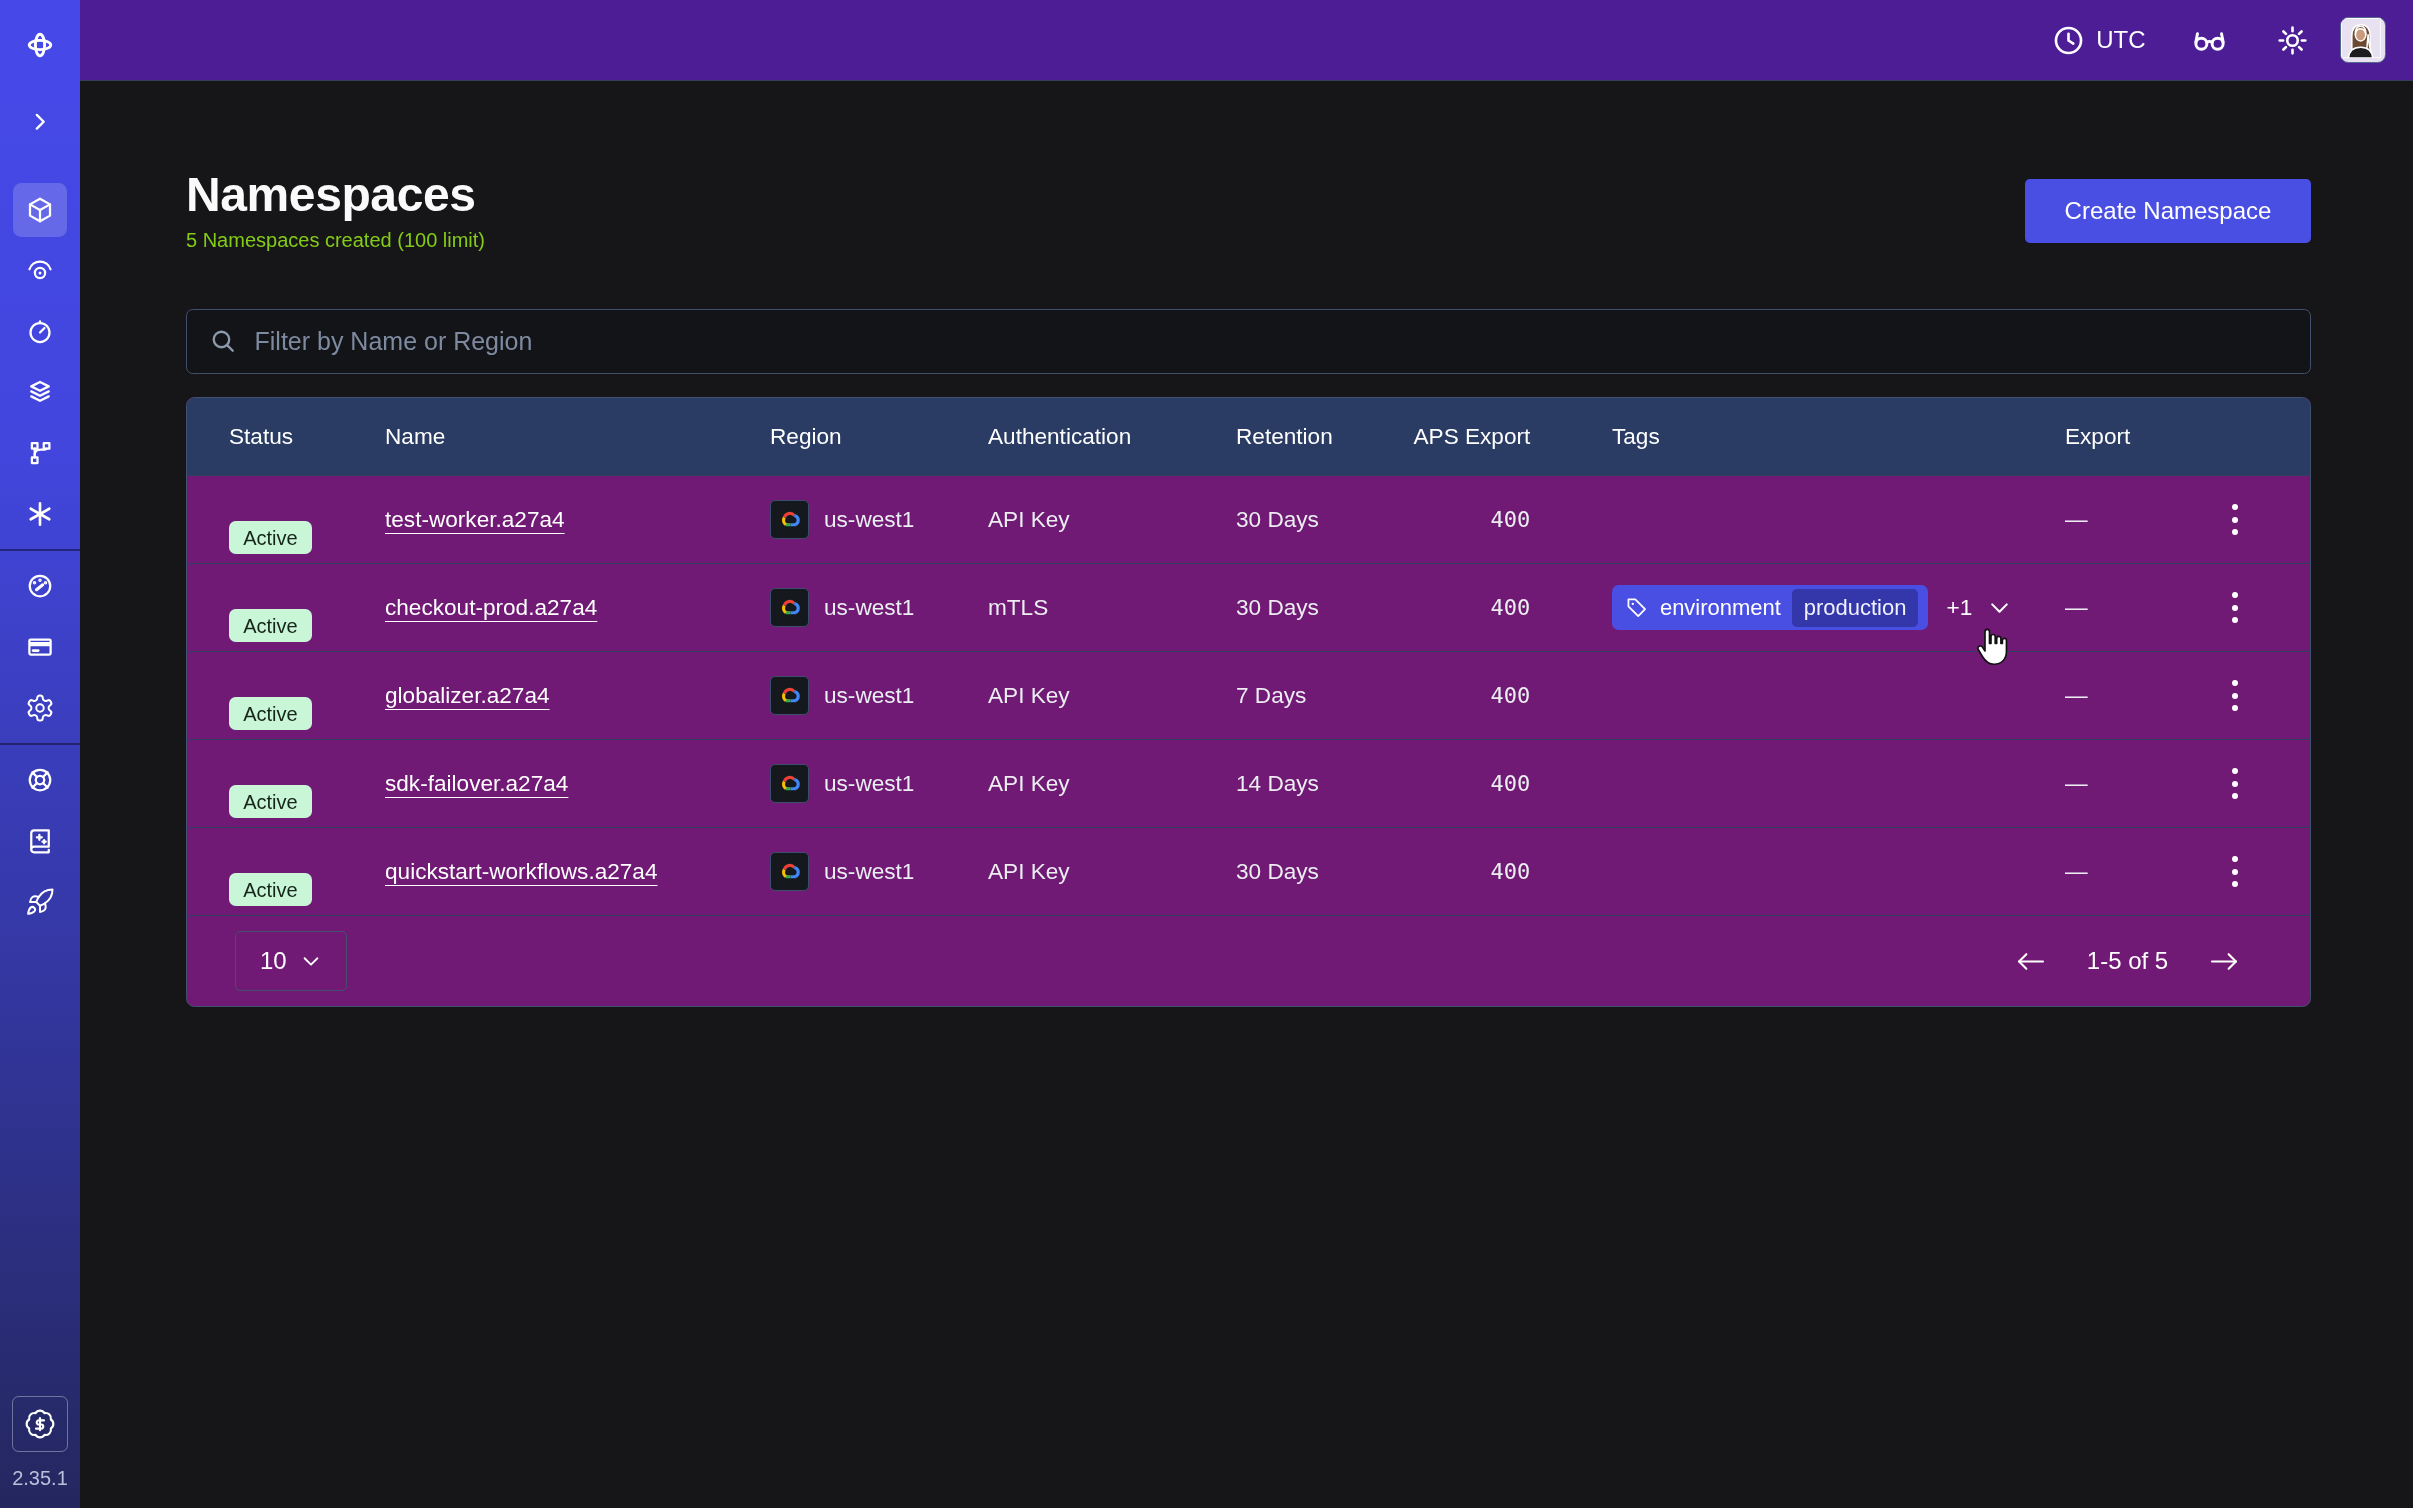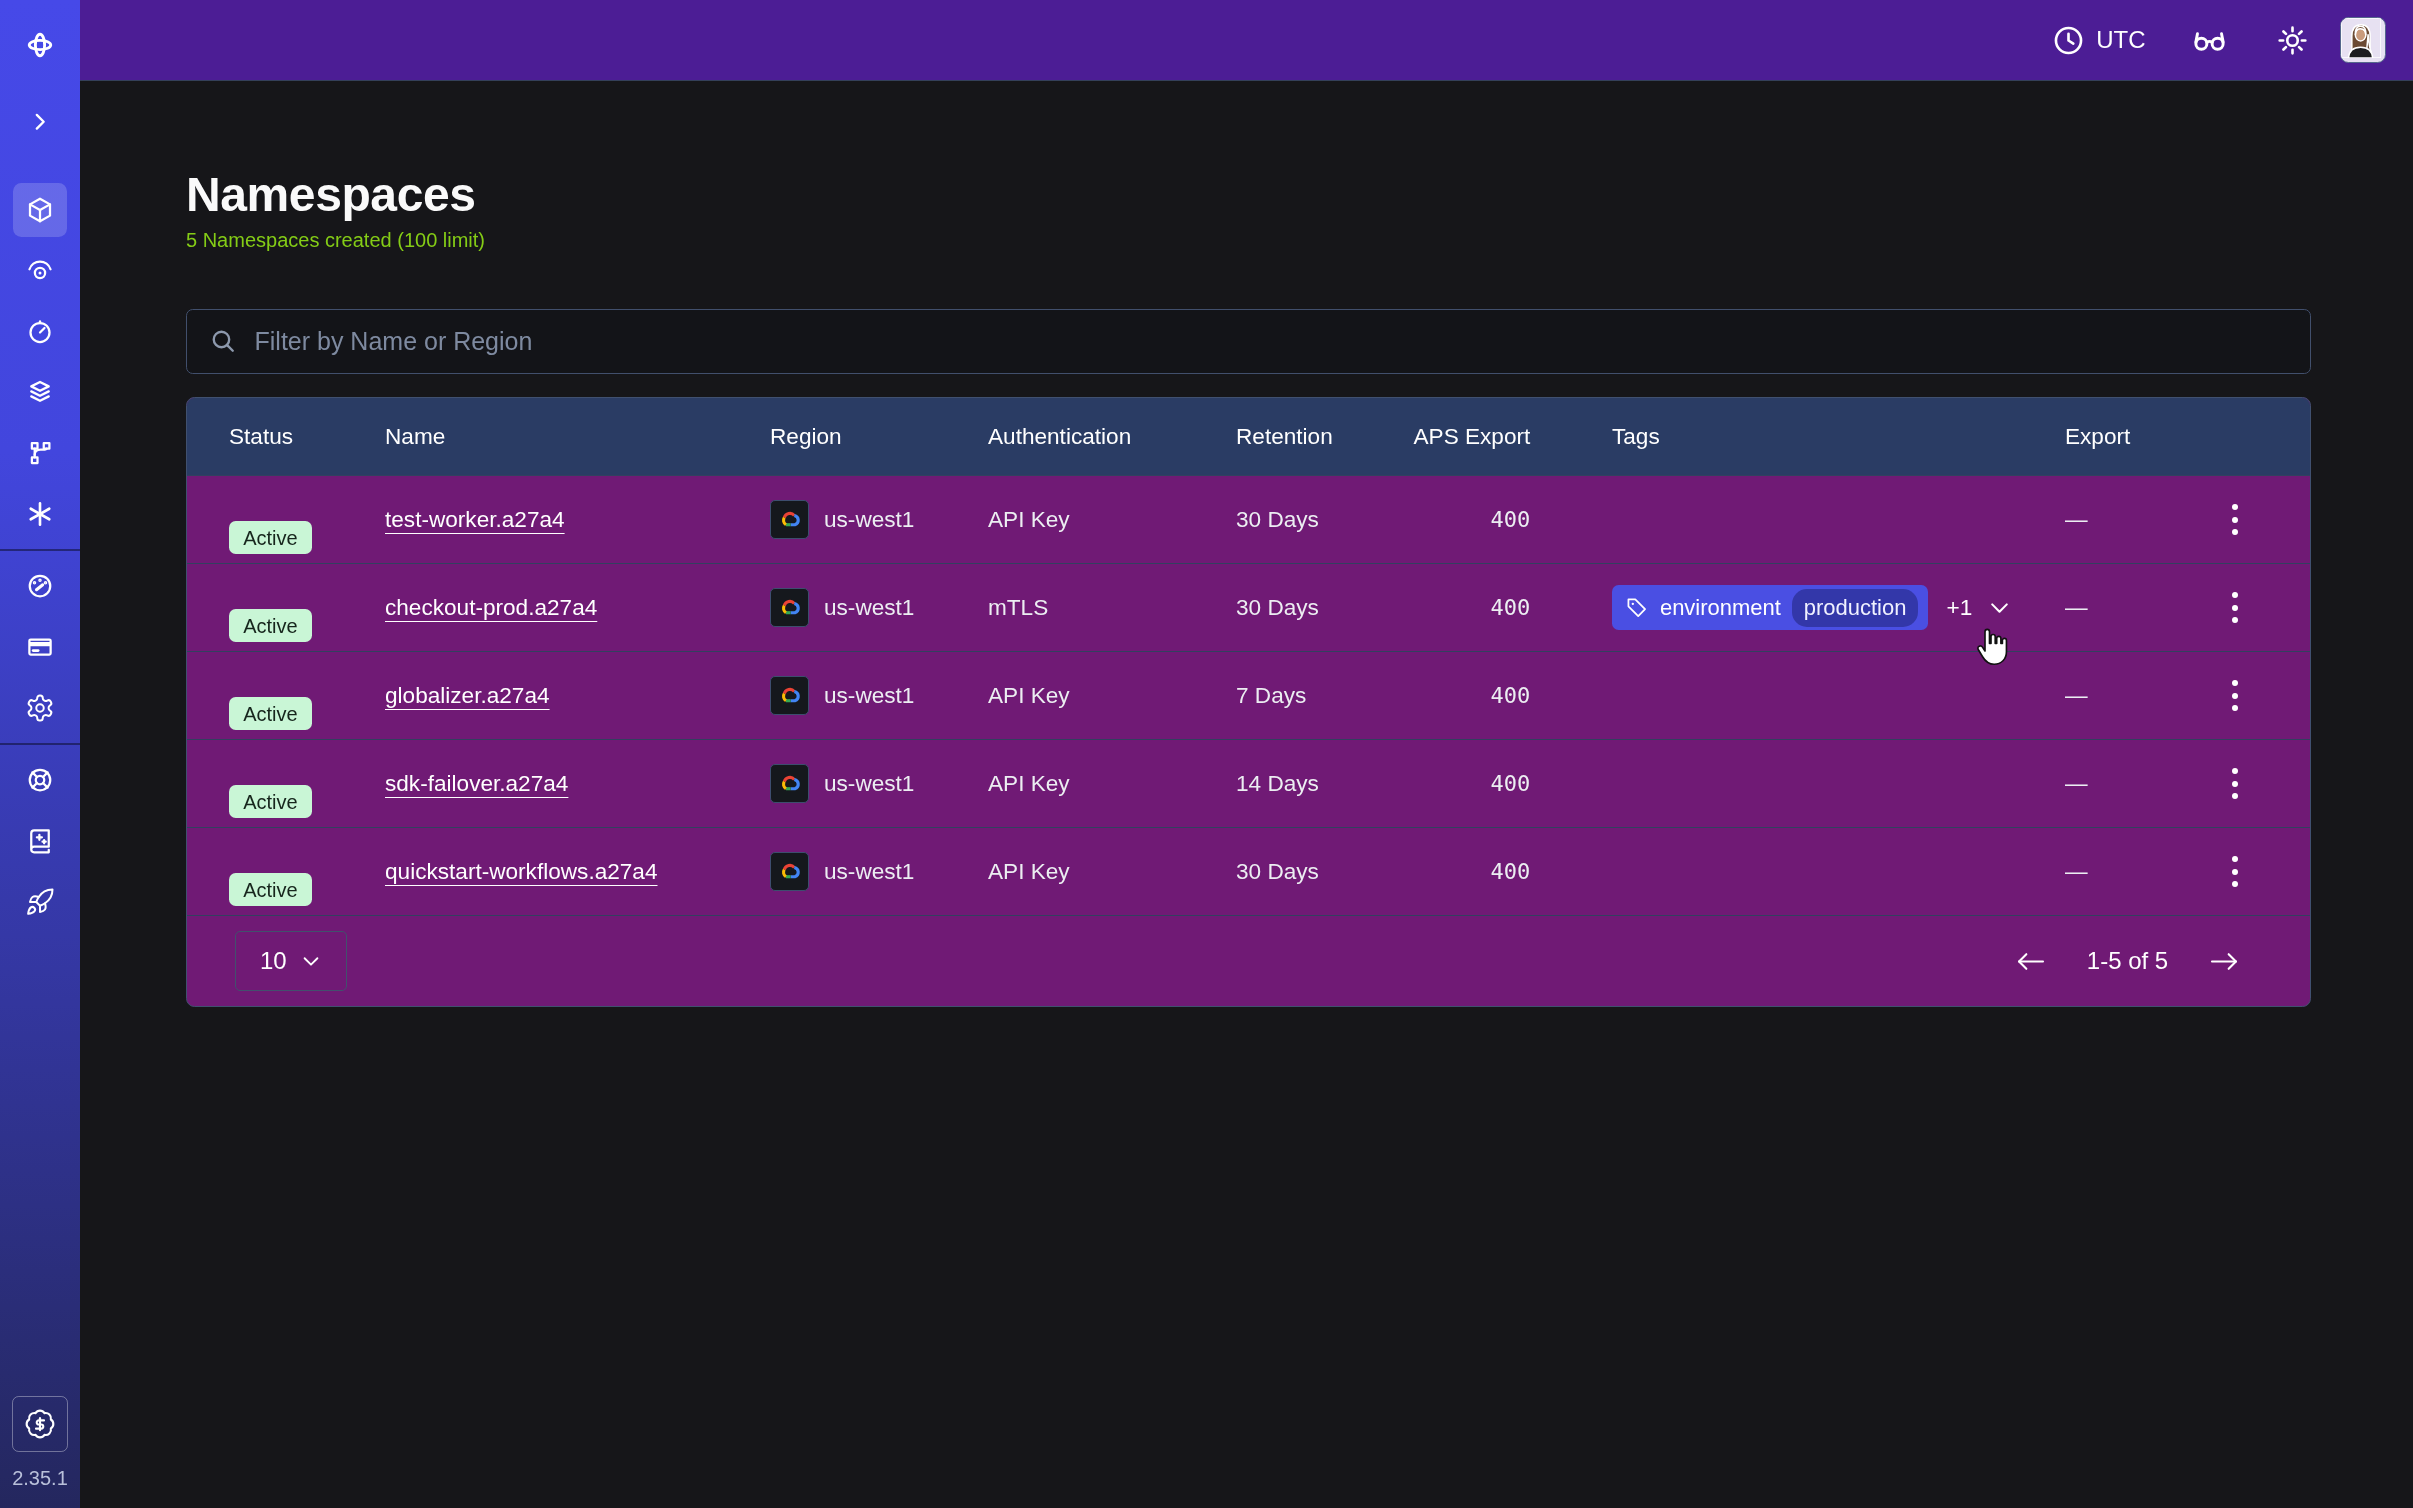--- a/index.html
+++ b/index.html
@@ -111,21 +111,21 @@
   .gcp-box{
     width:39px;height:39px;border:1.7px solid #3d4d6e;border-radius:5px;box-sizing:border-box;
     display:flex;align-items:center;justify-content:center;background:#15181d;
   }
   .tagpill{
     height:45px;background:#4a4fe3;border-radius:6.7px;
     display:flex;align-items:center;gap:11px;padding:0 10px 0 13.4px;cursor:pointer;
   }
   .tagpill svg{width:23.5px;height:23.5px;stroke:#fff;fill:none;stroke-width:1.8;stroke-linecap:round;stroke-linejoin:round;}
   .tag-key{font-size:22px;color:#ffffff;}
-  .tag-val{background:rgba(10,12,60,0.35);border-radius:15px;padding:5.9px 11.7px;font-size:22px;color:#f0f1ff;}
+  .tag-val{background:rgba(10,12,60,0.35);border-radius:5px;padding:5.9px 11.7px;font-size:22px;color:#f0f1ff;}
   .tag-more{font-size:22.6px;color:#ffffff;margin-left:18.4px;}
   .tag-chev{margin-left:15px;display:flex;cursor:pointer;}
   .tag-chev svg{width:25px;height:25px;stroke:#fff;fill:none;stroke-width:2;stroke-linecap:round;stroke-linejoin:round;}
   .kebab{display:flex;flex-direction:column;gap:6.7px;cursor:pointer;padding:8.4px;background:none;border:none;}
   .kebab span{width:5.9px;height:5.9px;border-radius:50%;background:#ffffff;display:block;}
 
   
   .tfoot{
     height:91px;border-top:1.7px solid #32405f;
     display:flex;align-items:center;padding:0 0 0 48px;box-sizing:border-box;
@@ -314,20 +314,21 @@
       </div>
     </header>
 
     <main class="main">
 
       <div class="page-header">
         <div>
           <h1 class="page-title">Namespaces</h1>
           <div class="page-subtitle">5 Namespaces created (100 limit)</div>
         </div>
+        <button class="create-btn">Create Namespace</button>
       </div>
 
       <div class="searchbox">
         <svg viewBox="0 0 24 24" style="width:28.5px;height:28.5px">
             <circle cx="10.5" cy="10.5" r="6.5"></circle>
             <path d="M15.5 15.5L20 20"></path>
           </svg>
         <input type="text" value="" placeholder="Filter by Name or Region" style="">
       </div>
 

